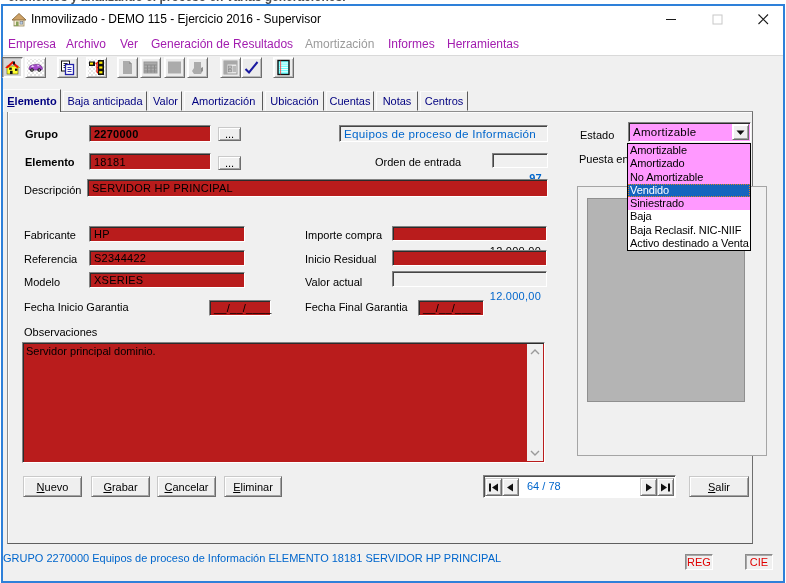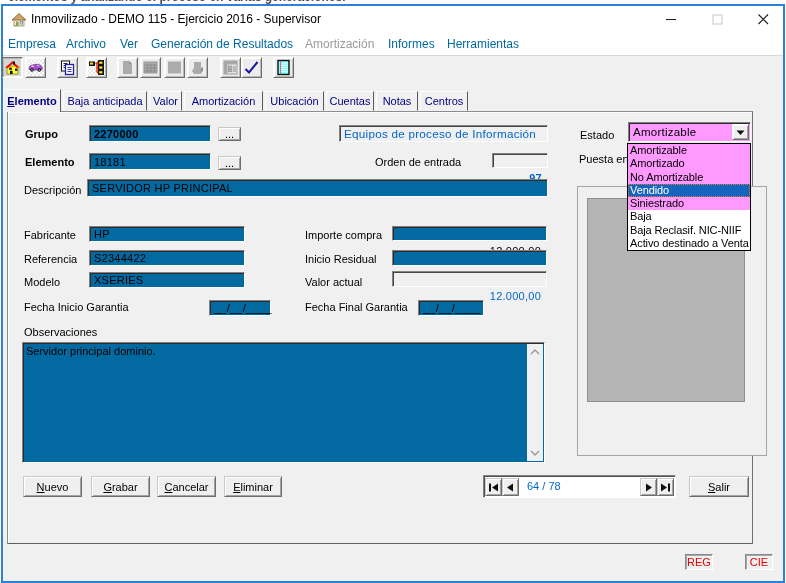--- a/index.html
+++ b/index.html
@@ -25,21 +25,21 @@
   }
   #titlebar { left:3px; top:6px; width:780px; height:49px; background:#fff; }
 
   #app-icon { left:11px; top:12px; width:16px; height:16px; }
   #title-text { left:31px; top:6px; height:26px; line-height:26px; font-size:12px; color:#000; white-space:nowrap; }
 
   .cap-btn { top:6px; width:46px; height:26px; display:flex; align-items:center; justify-content:center; }
   #btn-min { left:648px; } #btn-max { left:694px; } #btn-close { left:740px; }
 
   
-  .menu-item { top:33px; height:22px; line-height:22px; font-size:12px; color:#0369a1; white-space:nowrap; }
+  .menu-item { top:33px; height:22px; line-height:22px; font-size:12px; color:#a21caf; white-space:nowrap; }
   .menu-item.disabled { color:#9b9b9b; }
 
   
   #toolbar-line { left:3px; top:55px; width:780px; height:1px; background:#d9d9d9; }
   .tb-btn {
     top:57px; width:21px; height:21px;
     background:#ececec;
     border:1px solid; border-color:#ffffff #6e6e6e #6e6e6e #ffffff;
     box-shadow:inset 1px 1px 0 #fdfdfd, inset -1px -1px 0 #b9b9b9;
     display:flex; align-items:center; justify-content:center;
@@ -67,21 +67,21 @@
     left:7px; top:111px; width:746px; height:433px;
     border:1px solid #8d8d8d; border-bottom-color:#5f5f5f; border-right-color:#6f6f6f;
     background:#f0f0f0; box-shadow:inset 1px 1px 0 #fcfcfc;
     z-index:1;
   }
 
   
   .lbl { white-space:nowrap; color:#000; z-index:2; }
   .lbl.b { font-weight:bold; }
   .sunken {
-    background:#0369a1;
+    background:#b91c1c;
     border:1px solid; border-color:#828282 #ffffff #ffffff #828282;
     box-shadow:inset 1px 1px 0 #2b2b2b;
     z-index:2;
   }
   .sunken.gray { background:#f0f0f0; box-shadow:inset 1px 1px 0 #454545; }
   .field-text { position:absolute; left:4px; top:0; bottom:0; display:flex; align-items:center; white-space:nowrap; letter-spacing:0.25px; }
   .field-text.right { left:auto; right:5px;margin-top:24px; }
   .blue { color:#0066cc; }
   .btn3d {
     background:#efefef;
@@ -420,16 +420,17 @@
     <div class="nav-btn btn3d" style="left:173px">
       <svg width="11" height="9" viewBox="0 0 11 9">
           <polygon points="1,0.5 1,8.5 7,4.5" fill="#111"></polygon>
           <rect x="8" y="0.5" width="2" height="8" fill="#111"></rect>
         </svg>
     </div>
   </div>
 
   <div class="abs btn3d cmd accel" style="left:689px;width:60px"><u>S</u>alir</div>
 
+  <div id="status-text" class="abs">GRUPO 2270000 Equipos de proceso de Información ELEMENTO 18181 SERVIDOR HP PRINCIPAL</div>
   <div id="cell-reg" class="abs status-cell">REG</div>
   <div id="cell-cie" class="abs status-cell">CIE</div>
 
 </div>
 
 </body></html>

